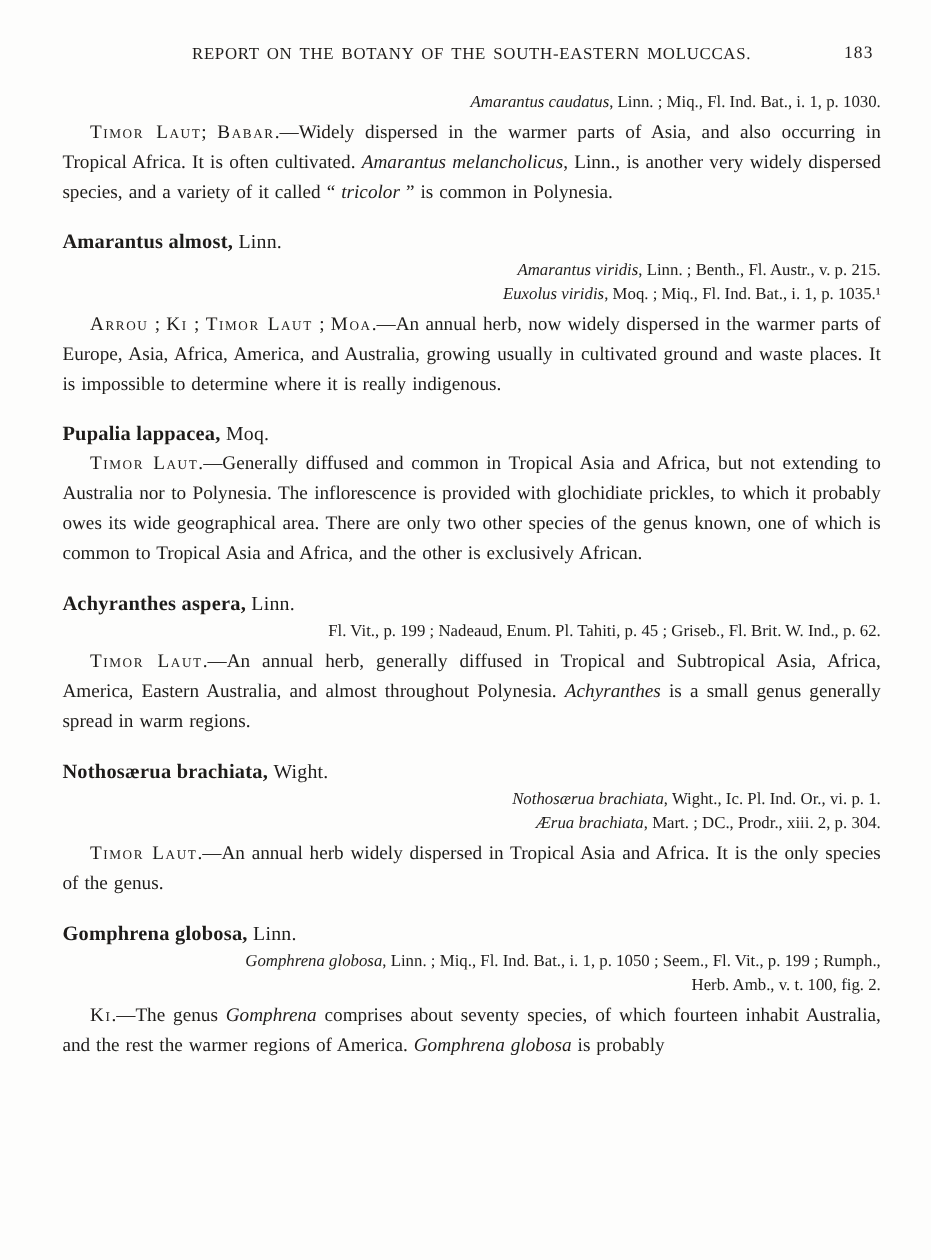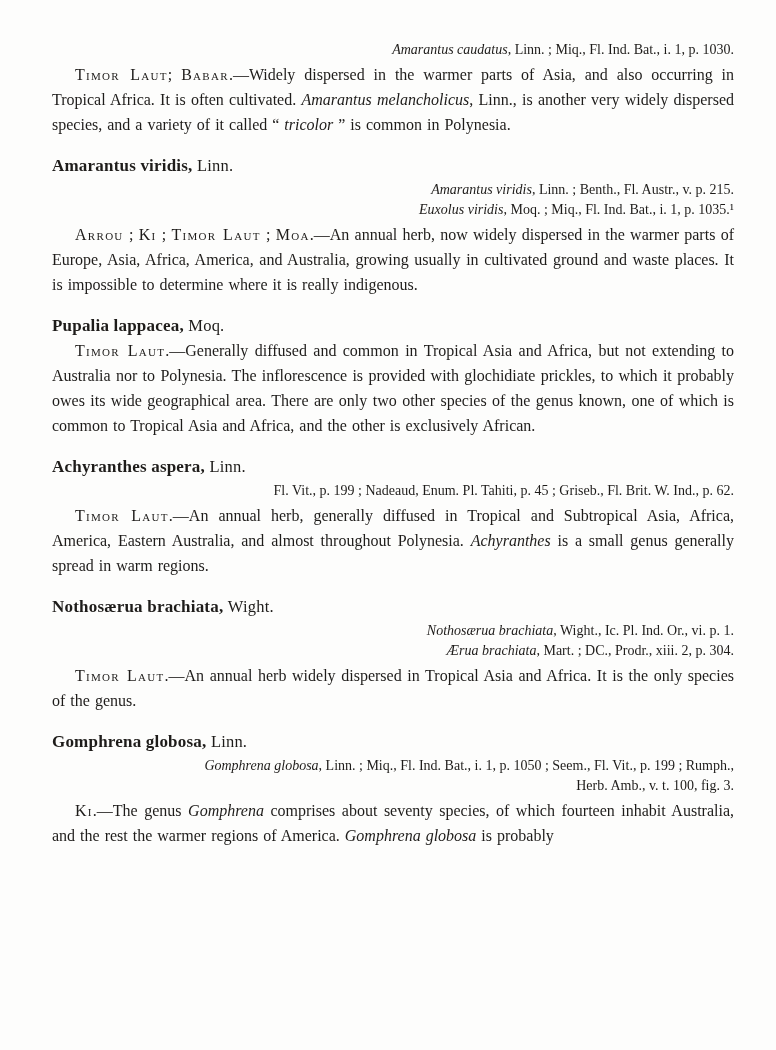--- a/index.html
+++ b/index.html
@@ -68,29 +68,33 @@
     font-variant: small-caps;
     letter-spacing: 1.3px;
   }
   .seg-i { font-style: italic; }
   .seg-r { font-style: normal; }
 </style>
 </head>
 <body>
 
 <div class="page">
+  <header class="page-header">
+    <span class="running-title">REPORT ON THE BOTANY OF THE SOUTH-EASTERN MOLUCCAS.</span>
+    <span class="page-number">183</span>
+  </header>
   <main id="entries">
       <section class="species-entry">
         <div class="synonym-citations">
           <div class="synonym-line"><span class="seg-i">Amarantus caudatus</span><span class="seg-r">, Linn. ; Miq., Fl. Ind. Bat., i. 1, p. 1030.</span></div>
         </div>
         <p class="entry-paragraph"><span class="seg-sc">Timor Laut</span><span class="seg-r">; </span><span class="seg-sc">Babar</span><span class="seg-r">.—Widely dispersed in the warmer parts of Asia, and also occurring in Tropical Africa. It is often cultivated. </span><span class="seg-i">Amarantus melancholicus</span><span class="seg-r">, Linn., is another very widely dispersed species, and a variety of it called “ </span><span class="seg-i">tricolor</span><span class="seg-r"> ” is common in Polynesia.</span></p>
       </section>
       <section class="species-entry">
-        <h2 class="species-heading"><span class="species-name">Amarantus viridis,</span> <span class="species-authority">Linn.</span></h2>
+        <h2 class="species-heading"><span class="species-name">Amarantus almost,</span> <span class="species-authority">Linn.</span></h2>
         <div class="synonym-citations">
           <div class="synonym-line"><span class="seg-i">Amarantus viridis</span><span class="seg-r">, Linn. ; Benth., Fl. Austr., v. p. 215.</span></div>
           <div class="synonym-line"><span class="seg-i">Euxolus viridis</span><span class="seg-r">, Moq. ; Miq., Fl. Ind. Bat., i. 1, p. 1035.¹</span></div>
         </div>
         <p class="entry-paragraph"><span class="seg-sc">Arrou</span><span class="seg-r"> ; </span><span class="seg-sc">Ki</span><span class="seg-r"> ; </span><span class="seg-sc">Timor Laut</span><span class="seg-r"> ; </span><span class="seg-sc">Moa</span><span class="seg-r">.—An annual herb, now widely dispersed in the warmer parts of Europe, Asia, Africa, America, and Australia, growing usually in cultivated ground and waste places. It is impossible to determine where it is really indigenous.</span></p>
       </section>
       <section class="species-entry">
         <h2 class="species-heading"><span class="species-name">Pupalia lappacea,</span> <span class="species-authority">Moq.</span></h2>
         <p class="entry-paragraph"><span class="seg-sc">Timor Laut</span><span class="seg-r">.—Generally diffused and common in Tropical Asia and Africa, but not extending to Australia nor to Polynesia. The inflorescence is provided with glochidiate prickles, to which it probably owes its wide geographical area. There are only two other species of the genus known, one of which is common to Tropical Asia and Africa, and the other is exclusively African.</span></p>
       </section>
@@ -106,18 +110,18 @@
         <div class="synonym-citations">
           <div class="synonym-line"><span class="seg-i">Nothosærua brachiata</span><span class="seg-r">, Wight., Ic. Pl. Ind. Or., vi. p. 1.</span></div>
           <div class="synonym-line"><span class="seg-i">Ærua brachiata</span><span class="seg-r">, Mart. ; DC., Prodr., xiii. 2, p. 304.</span></div>
         </div>
         <p class="entry-paragraph"><span class="seg-sc">Timor Laut</span><span class="seg-r">.—An annual herb widely dispersed in Tropical Asia and Africa. It is the only species of the genus.</span></p>
       </section>
       <section class="species-entry">
         <h2 class="species-heading"><span class="species-name">Gomphrena globosa,</span> <span class="species-authority">Linn.</span></h2>
         <div class="synonym-citations">
           <div class="synonym-line"><span class="seg-i">Gomphrena globosa</span><span class="seg-r">, Linn. ; Miq., Fl. Ind. Bat., i. 1, p. 1050 ; Seem., Fl. Vit., p. 199 ; Rumph.,</span></div>
-          <div class="synonym-line cont"><span class="seg-r">Herb. Amb., v. t. 100, fig. 3.</span></div>
+          <div class="synonym-line cont"><span class="seg-r">Herb. Amb., v. t. 100, fig. 2.</span></div>
         </div>
         <p class="entry-paragraph"><span class="seg-sc">Ki</span><span class="seg-r">.—The genus </span><span class="seg-i">Gomphrena</span><span class="seg-r"> comprises about seventy species, of which fourteen inhabit Australia, and the rest the warmer regions of America. </span><span class="seg-i">Gomphrena globosa</span><span class="seg-r"> is probably</span></p>
       </section>
     </main>
 </div>
 
 </body></html>

